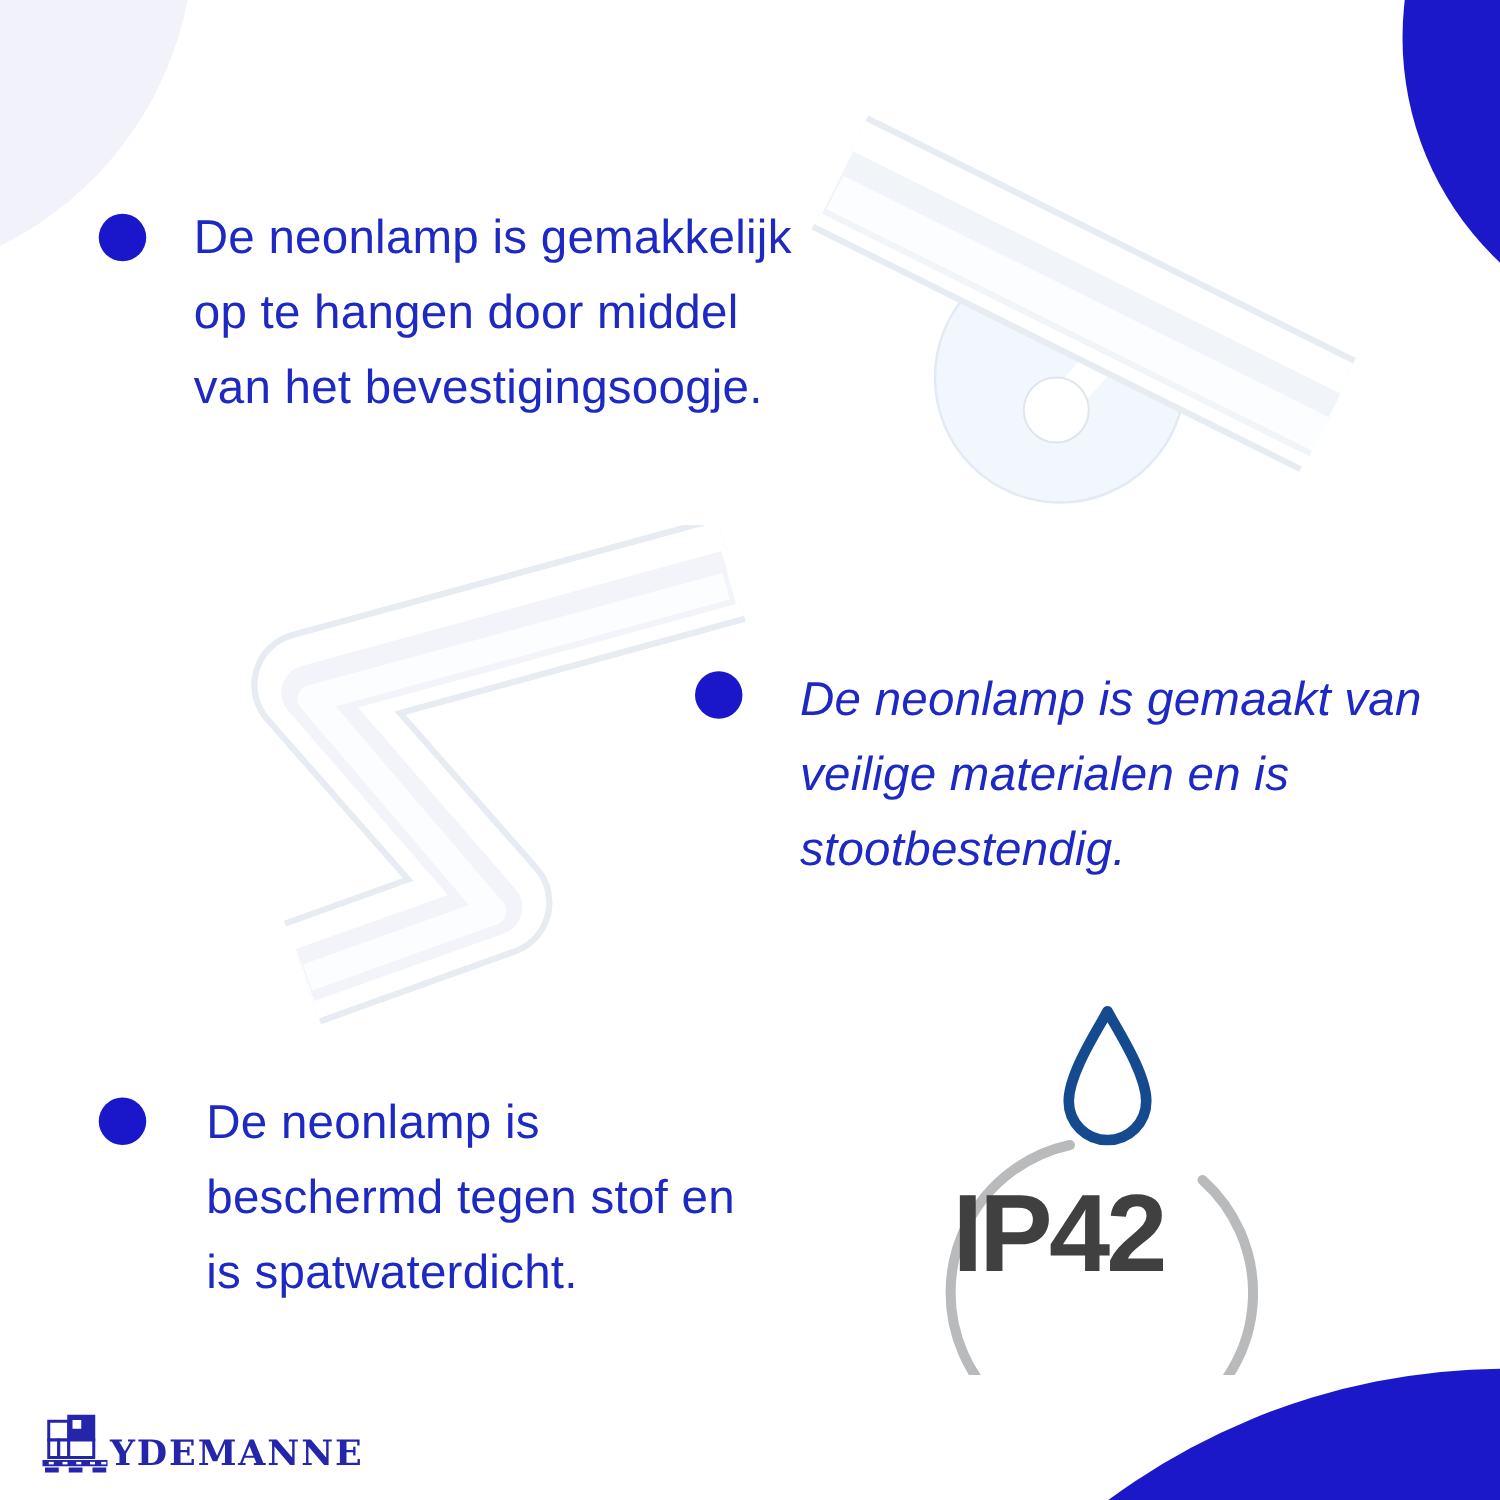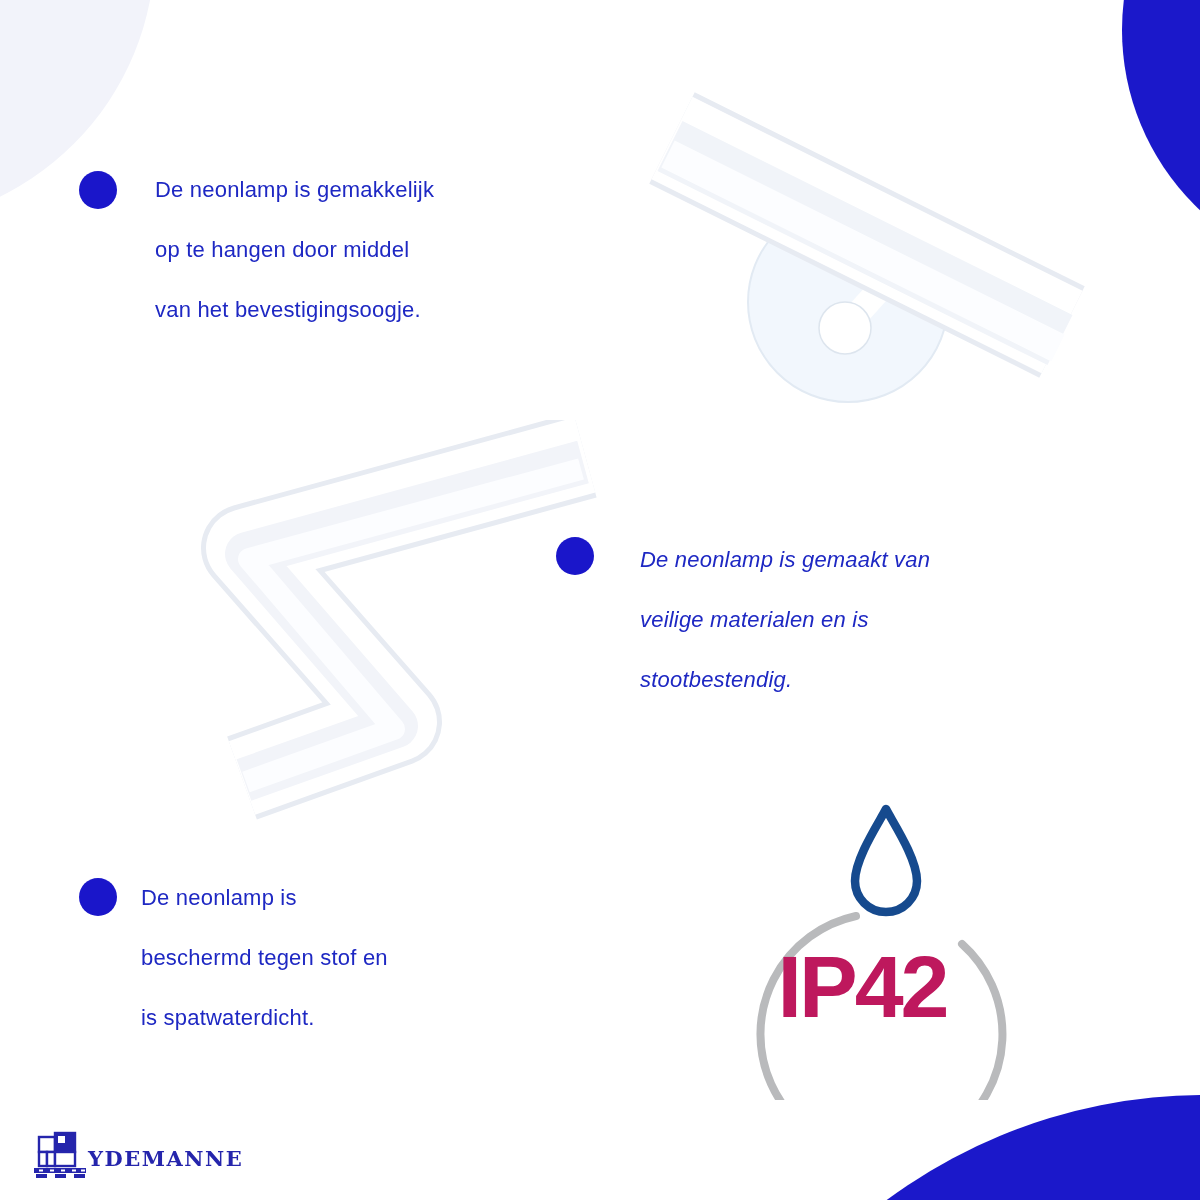--- a/index.html
+++ b/index.html
@@ -10,33 +10,33 @@
   }
   .abs{position:absolute;}
   
   .circle{border-radius:50%;position:absolute;}
   .corner-light{width:554px;height:554px;left:-399px;top:-329px;background:#f2f3fa;}
   .corner-blue-tr{width:494px;height:494px;left:1122px;top:-217px;background:#1b18ca;}
   .corner-blue-br{width:1070px;height:1070px;left:670px;top:1095px;background:#1b18ca;}
   
   .dot{width:38px;height:38px;border-radius:50%;background:#1a16ca;position:absolute;}
   .feature{
-    position:absolute;color:#1e28c3;font-size:22px;line-height:60px;
+    position:absolute;color:#1e28c3;font-size:38px;line-height:60px;
     white-space:pre-line;letter-spacing:0.2px;
   }
   
   .badge-label{
-    position:absolute;left:762px;top:936px;width:200px;text-align:center;
-    color:#be185d;font-size:88px;font-weight:bold;letter-spacing:-3px;
+    position:absolute;left:762px;top:936px;width:200px;text-align:left;
+    color:#404040;font-size:88px;font-weight:bold;letter-spacing:-3px;
     font-family:"Liberation Sans",sans-serif;
   }
   
   .brand-name{
     position:absolute;left:88px;top:1146px;color:#2525ac;
-    font-family:"DejaVu Serif",serif;font-weight:bold;font-size:21px;letter-spacing:1.5px;
+    font-family:"DejaVu Serif",serif;font-weight:bold;font-size:28px;letter-spacing:1.5px;
   }
 </style>
 </head>
 <body>
 
 <div class="circle corner-light"></div>
 <div class="circle corner-blue-tr"></div>
 <div class="circle corner-blue-br"></div>
 
 <svg class="abs" style="left:620px;top:50px;" width="580" height="420" viewBox="0 0 580 420">
@@ -70,21 +70,21 @@
 <div class="feature" style="left:155px;top:160px;width:560px;">De neonlamp is gemakkelijk
 op te hangen door middel
 van het bevestigingsoogje.</div>
 
 <div class="dot" style="left:556px;top:537px;"></div>
 <div class="feature" style="left:640px;top:530px;width:560px;font-style:italic;">De neonlamp is gemaakt van
 veilige materialen en is
 stootbestendig.</div>
 
 <div class="dot" style="left:79px;top:878px;"></div>
-<div class="feature" style="left:141px;top:868px;width:560px;">De neonlamp is
+<div class="feature" style="left:165px;top:868px;width:560px;">De neonlamp is
 beschermd tegen stof en
 is spatwaterdicht.</div>
 
 <div>
   <svg class="abs" style="left:720px;top:780px;" width="290" height="320" viewBox="0 0 290 320">
 
     <path d="M 222 94 A 121 121 0 1 1 116 66" fill="none" stroke="#b9babc" stroke-width="8" stroke-linecap="round" transform="translate(20,70)"></path>
 
     <path d="M 166 29 C 172 41 197 78 197 101 A 31 31 0 1 1 135 101 C 135 78 160 41 166 29 Z" fill="none" stroke="#164a8e" stroke-width="8.5" stroke-linejoin="round"></path>
   </svg>

